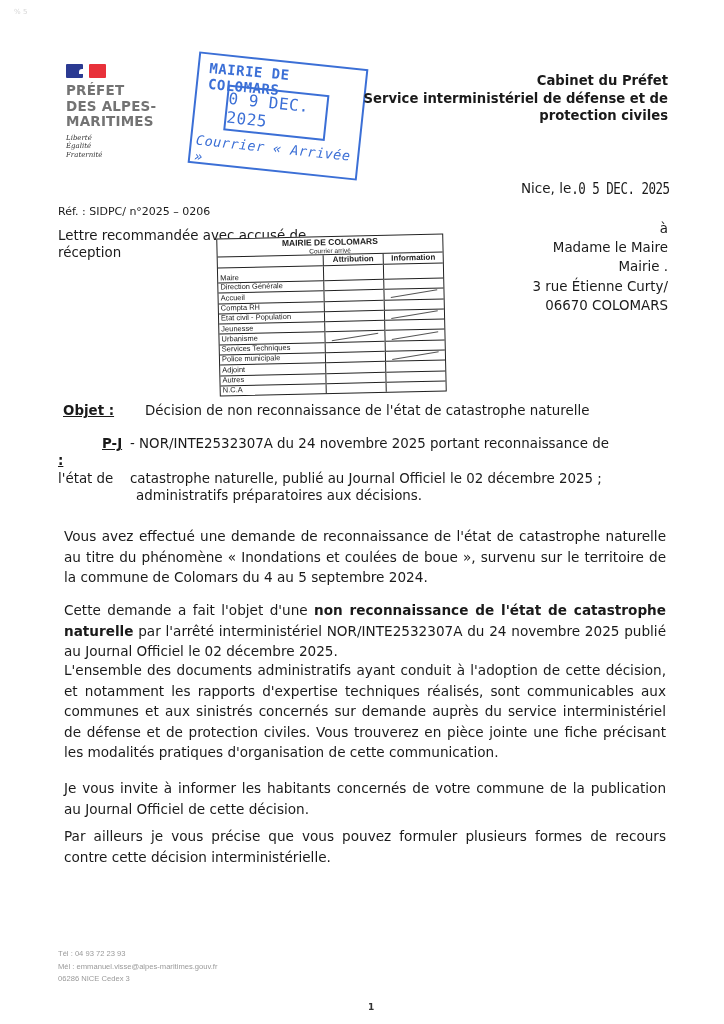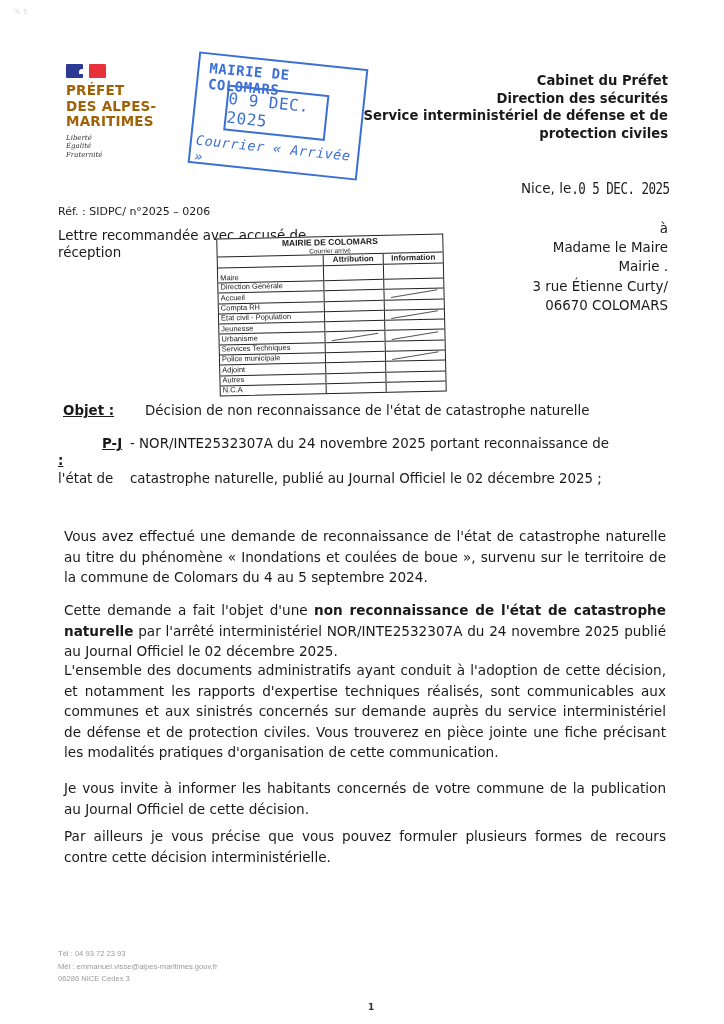--- a/index.html
+++ b/index.html
@@ -9,21 +9,21 @@
 
   
   .logo { left: 66px; top: 64px; width: 110px; }
   .flag { display: flex; width: 40px; height: 14px; }
   .flag .blue { width: 17px; background: #2b3a92; border-radius: 1px; position: relative; }
   .flag .mid  { width: 6px; background: #ffffff; }
   .flag .red  { width: 17px; background: #e8313a; border-radius: 1px; }
   .flag .blue::after { content: ""; position: absolute; right: -3px; top: 5px; width: 7px; height: 5px;
                        background: #ffffff; border-radius: 3px 0 3px 0; }
   .prefet { margin-top: 5px; font-family: "DejaVu Sans", sans-serif; font-weight: bold;
-            font-size: 13.5px; line-height: 15.5px; color: #a16207; letter-spacing: 0.2px; }
+            font-size: 13.5px; line-height: 15.5px; color: #737373; letter-spacing: 0.2px; }
   .motto { margin-top: 4px; font-family: "DejaVu Serif", serif; font-style: italic;
            font-size: 7px; line-height: 8.5px; color: #333; }
 
   
   .stamp { left: 193px; top: 60px; width: 166px; height: 108px; border: 2px solid #3b6fd6;
            transform: rotate(6deg); color: #3b6fd6; font-family: "DejaVu Sans Mono", monospace; }
   .stamp .s1 { position: absolute; left: 10px; top: 4px; font-size: 14px; font-weight: bold; letter-spacing: 0.5px; transform: rotate(-1deg);}
   .stamp .box { position: absolute; left: 30px; top: 28px; width: 98px; height: 42px; border: 2px solid #3b6fd6;
                 display: flex; align-items: center; justify-content: center; font-size: 16px; letter-spacing: 0.5px; }
   .stamp .s3 { position: absolute; left: 4px; top: 78px; font-size: 13.5px; font-style: italic; letter-spacing: 0.5px; }
@@ -100,21 +100,20 @@
 <div class="abs stamp">
   <div class="s1">MAIRIE DE COLOMARS</div>
   <div class="box">
       <span>0 9 DEC. 2025</span>
     </div>
   <div class="s3">Courrier « Arrivée »</div>
 </div>
 
 <div class="abs hdr-right">
   <div>Cabinet du Préfet</div>
-  <div>Direction des sécurités</div>
   <div>Service interministériel de défense et de</div>
   <div>protection civiles</div>
 </div>
 
 <div class="abs ref">Réf. : SIDPC/ n°2025 – 0206</div>
 
 <div class="abs date">
   <span>Nice, le</span>
   <span class="stampdate">.0 5 DEC. 2025</span>
 </div>
@@ -223,20 +222,24 @@
 
 <div class="abs pj">
   <div class="row">
     <span class="lbl"><b>P-J :</b></span>
     <span class="txt">- NOR/INTE2532307A du 24 novembre 2025 portant reconnaissance de</span>
   </div>
   <div class="row">
     <span class="lbl">l'état de</span>
     <span class="txt">catastrophe naturelle, publié au Journal Officiel le 02 décembre 2025 ;</span>
   </div>
+  <div class="row">
+    <span class="lbl"></span>
+    <span class="txt" style="padding-left:6px">administratifs préparatoires aux décisions.</span>
+  </div>
 </div>
 
 <div class="abs body p1">
     <p>Vous avez effectué une demande de reconnaissance de l'état de catastrophe naturelle au titre du phénomène « Inondations et coulées de boue », survenu sur le territoire de la commune de Colomars du 4 au 5 septembre 2024.</p>
   </div>
 <div class="abs body p2">
   <p><span>Cette demande a fait l'objet d'une </span><b>non reconnaissance de l'état de catastrophe naturelle</b><span> par l'arrêté interministériel NOR/INTE2532307A du 24 novembre 2025 publié au Journal Officiel le 02 décembre 2025.</span></p>
 </div>
 <div class="abs body p3">
     <p>L'ensemble des documents administratifs ayant conduit à l'adoption de cette décision, et notamment les rapports d'expertise techniques réalisés, sont communicables aux communes et aux sinistrés concernés sur demande auprès du service interministériel de défense et de protection civiles. Vous trouverez en pièce jointe une fiche précisant les modalités pratiques d'organisation de cette communication.</p>

